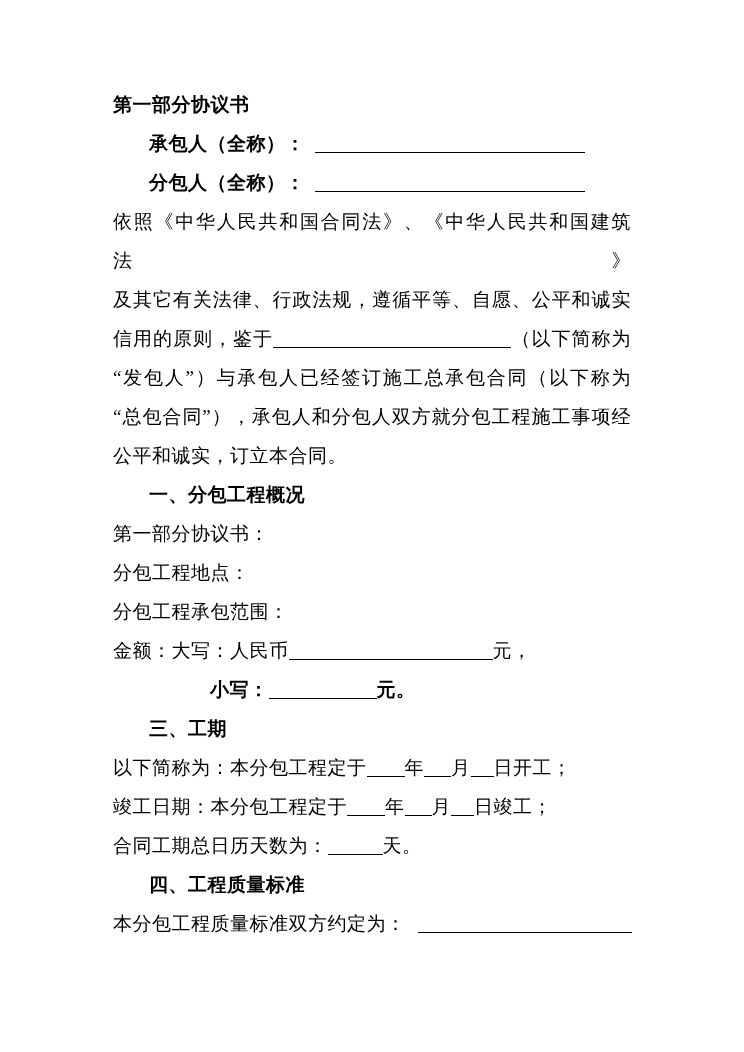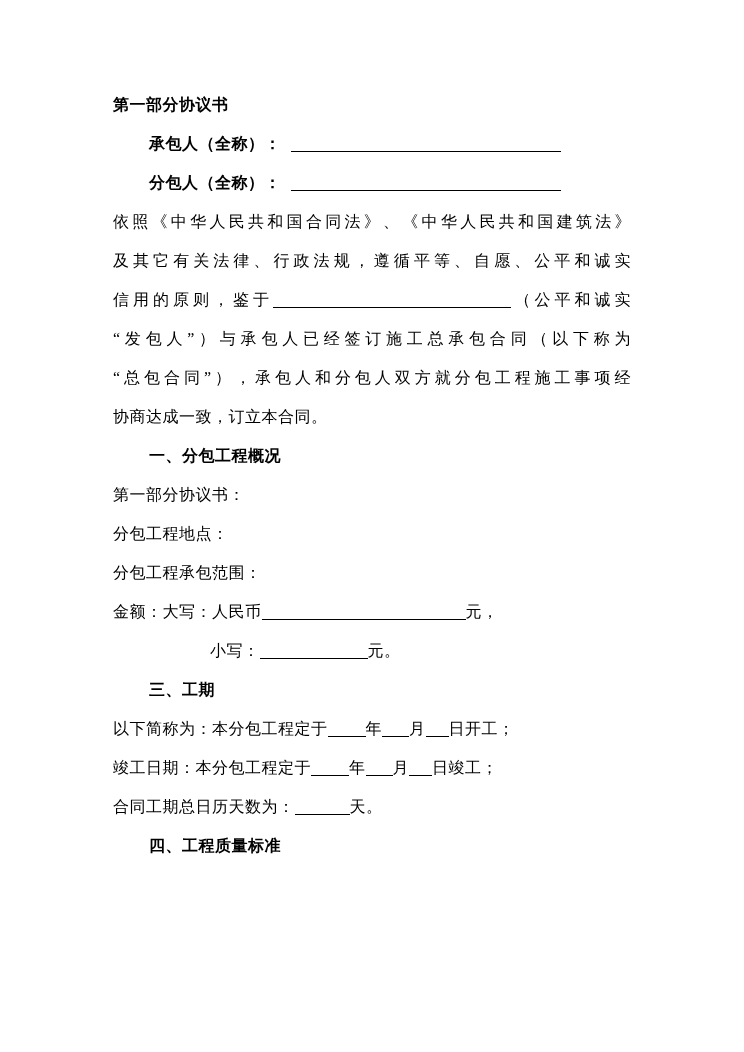--- a/index.html
+++ b/index.html
@@ -9,31 +9,31 @@
     background: #ffffff;
     color: #000000;
     font-family: "Liberation Serif", "DejaVu Serif", serif;
     overflow: hidden;
   }
   .page {
     padding: 85px 113px 0 113px;
     width: 518px;
   }
   .line {
-    font-size: 16px;
+    font-size: 19px;
     line-height: 39px;
     letter-spacing: 0.5px;
     white-space: nowrap;
   }
   .heading {
     font-weight: 700;
     font-family: "Liberation Sans", "DejaVu Sans", sans-serif;
   }
   .indent { padding-left: 36px; font-weight: bold; }
-  .indent-lg { padding-left: 97px; }
+  .indent-lg { padding-left: 97px; font-weight: bold; }
   .stretch {
     white-space: normal;
     text-align: justify;
     text-align-last: justify;
   }
   .blank {
     display: inline-block;
     height: 15px;
     margin-bottom: -3px;
     border-bottom: 1px solid #000000;
@@ -56,27 +56,27 @@
   <div class="line heading">第一部分协议书</div>
 
   <div class="line indent"><span>承包人（全称）：</span><span class="blank w-party"></span></div>
 
   <div class="line indent"><span>分包人（全称）：</span><span class="blank w-party"></span></div>
 
   <div class="line stretch">依照《中华人民共和国合同法》、《中华人民共和国建筑法》</div>
 
   <div class="line stretch">及其它有关法律、行政法规，遵循平等、自愿、公平和诚实</div>
 
-  <div class="line stretch"><span>信用的原则，鉴于</span><span class="blank w-owner"></span><span>（公平和诚实</span></div>
+  <div class="line stretch"><span>信用的原则，鉴于</span><span class="blank w-owner"></span><span>（以下简称为</span></div>
 
   <div class="line stretch">“发包人”）与承包人已经签订施工总承包合同（以下称为</div>
 
   <div class="line stretch">“总包合同”），承包人和分包人双方就分包工程施工事项经</div>
 
-  <div class="line">协商达成一致，订立本合同。</div>
+  <div class="line">公平和诚实，订立本合同。</div>
 
   <div class="line indent">一、分包工程概况</div>
 
   <div class="line">第一部分协议书：</div>
 
   <div class="line">分包工程地点：</div>
 
   <div class="line">分包工程承包范围：</div>
 
 
@@ -87,14 +87,15 @@
   <div class="line indent">三、工期</div>
 
   <div class="line"><span>以下简称为：本分包工程定于</span><span class="blank w-yr"></span><span>年</span><span class="blank w-mo"></span><span>月</span><span class="blank w-dy"></span><span>日开工；</span></div>
 
   <div class="line"><span>竣工日期：本分包工程定于</span><span class="blank w-yr"></span><span>年</span><span class="blank w-mo"></span><span>月</span><span class="blank w-dy"></span><span>日竣工；</span></div>
 
   <div class="line"><span>合同工期总日历天数为：</span><span class="blank w-days"></span><span>天。</span></div>
 
   <div class="line indent">四、工程质量标准</div>
 
+  <div class="line"><span>本分包工程质量标准双方约定为：</span><span class="blank w-quality"></span></div>
 
 </div>
 
 </body></html>

